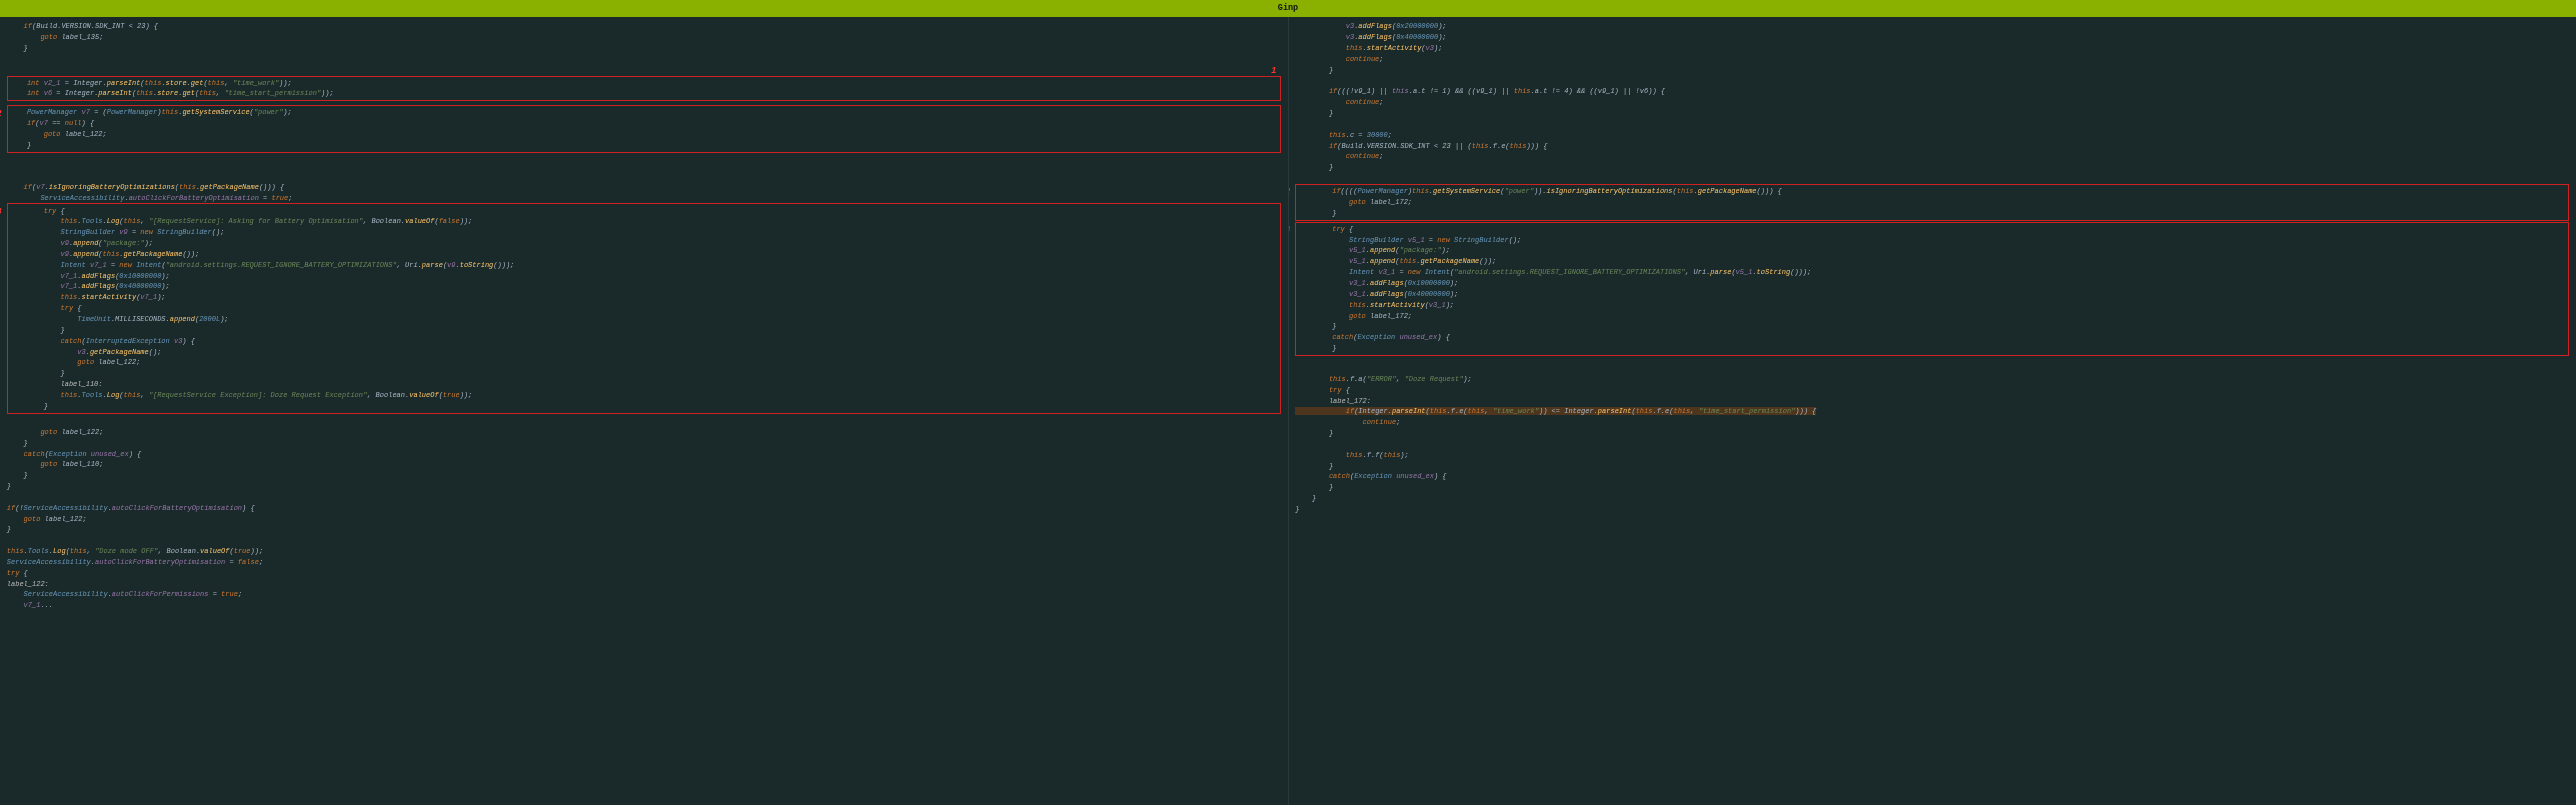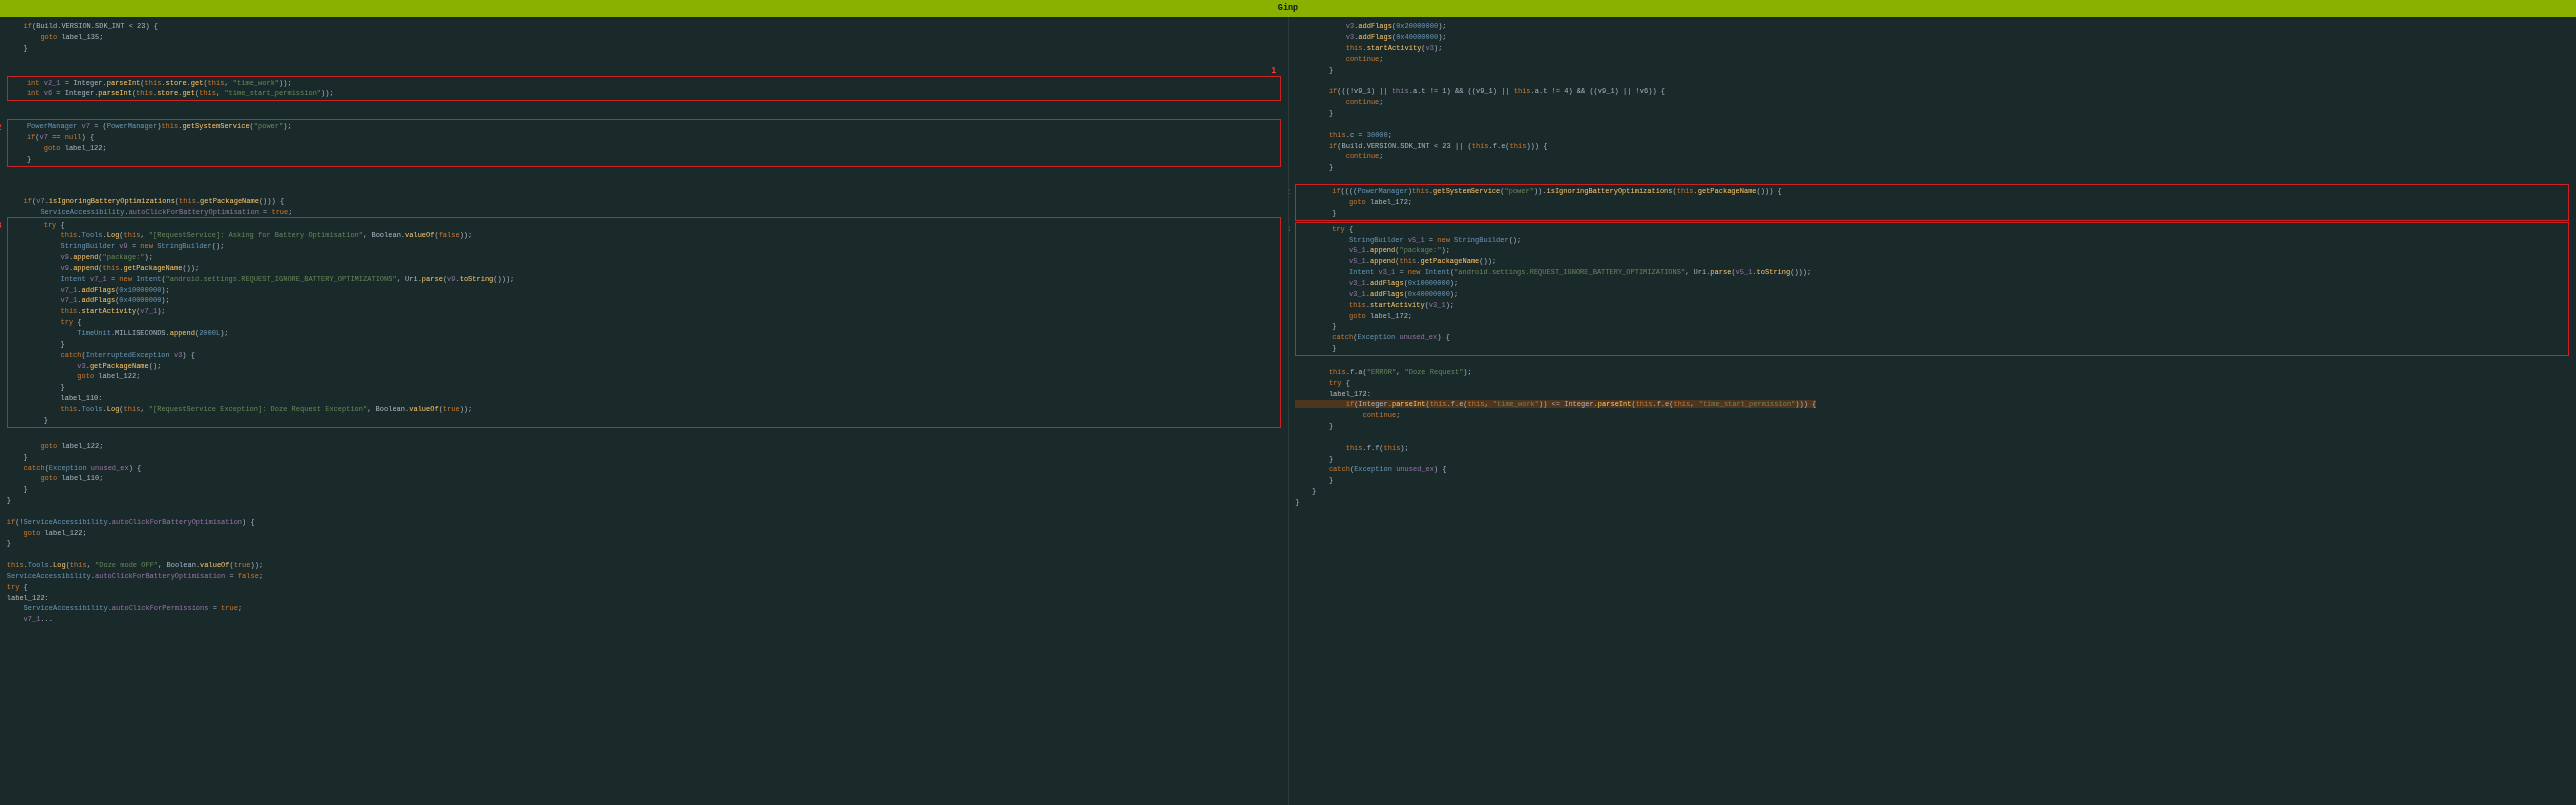--- a/index.html
+++ b/index.html
@@ -29,20 +29,21 @@
     .panel-header.ginp {
       background: #8ab000;
     }
     .panel-header.anubis {
       background: #8ab000;
     }
     .panels {
       display: flex;
       flex: 1;
       overflow: hidden;
+      font-style: italic;
     }
     .panel {
       flex: 1;
       background: #1a2a2a;
       overflow-y: auto;
       overflow-x: auto;
       padding: 4.5px 6.8px;
       position: relative;
     }
     .panel:first-child {
@@ -83,21 +84,21 @@
     <pre><code><span class="plain">    </span><span class="kw">if</span><span class="plain">(Build.VERSION.SDK_INT &lt; 23) {</span>
 <span class="plain">        </span><span class="kw">goto</span><span class="plain"> label_135;</span>
 <span class="plain">    }</span>
 
 <span style="position:relative;display:inline-block;width:100%;"></span><span class="plain">    </span><span class="plain" style="color:#a9b7c6;"></span></code></pre>
 
     <div style="position:relative;">
 
       <div style="position:absolute;right:4.5px;top:-10.2px;color:#ff3333;font-weight:bold;font-size:9px;font-family:sans-serif;">1</div>
 
-      <div style="border:1.1px solid #cc2222;padding:1.1px 2.3px;margin-bottom:18px;">
+      <div style="border:1.1px solid #cc2222;padding:1.1px 2.3px;margin-bottom:4px;">
 <pre><code>    <span class="kw">int</span> <span class="field">v2_1</span> <span class="plain">= Integer.</span><span class="method">parseInt</span><span class="plain">(</span><span class="kw">this</span><span class="plain">.</span><span class="method">store</span><span class="plain">.</span><span class="method">get</span><span class="plain">(</span><span class="kw">this</span><span class="plain">, </span><span class="str">"time_work"</span><span class="plain">));</span>
     <span class="kw">int</span> <span class="field">v6</span> <span class="plain">= Integer.</span><span class="method">parseInt</span><span class="plain">(</span><span class="kw">this</span><span class="plain">.</span><span class="method">store</span><span class="plain">.</span><span class="method">get</span><span class="plain">(</span><span class="kw">this</span><span class="plain">, </span><span class="str">"time_start_permission"</span><span class="plain">));</span></code></pre>
       </div>
     </div>
 
     <div style="position:relative;">
       <div style="position:absolute;left:-10.2px;top:2.3px;color:#ff3333;font-weight:bold;font-size:9px;font-family:sans-serif;">2</div>
       <div style="border:1.1px solid #cc2222;padding:1.1px 2.3px;margin-bottom:18px;">
 <pre><code>    <span class="type">PowerManager</span> <span class="field">v7</span> <span class="plain">= (</span><span class="type">PowerManager</span><span class="plain">)</span><span class="kw">this</span><span class="plain">.</span><span class="method">getSystemService</span><span class="plain">(</span><span class="str">"power"</span><span class="plain">);</span>
     <span class="kw">if</span><span class="plain">(</span><span class="field">v7</span> <span class="plain">== </span><span class="kw">null</span><span class="plain">) {</span>
@@ -177,21 +178,21 @@
       <div style="position:absolute;left:-10.2px;top:2.3px;color:#ff3333;font-weight:bold;font-size:9px;font-family:sans-serif;">2</div>
       <div style="border:1.1px solid #cc2222;padding:1.1px 2.3px;margin-bottom:1px;">
 <pre><code>        <span class="kw">if</span><span class="plain">((((</span><span class="type">PowerManager</span><span class="plain">)</span><span class="kw">this</span><span class="plain">.</span><span class="method">getSystemService</span><span class="plain">(</span><span class="str">"power"</span><span class="plain">)).</span><span class="method">isIgnoringBatteryOptimizations</span><span class="plain">(</span><span class="kw">this</span><span class="plain">.</span><span class="method">getPackageName</span><span class="plain">())) {</span>
             <span class="kw">goto</span><span class="plain"> label_172;</span>
         <span class="plain">}</span></code></pre>
       </div>
     </div>
 
     <div style="position:relative;">
       <div style="position:absolute;left:-10.2px;top:2.3px;color:#ff3333;font-weight:bold;font-size:9px;font-family:sans-serif;">3</div>
-      <div style="border:1.1px solid #cc2222;padding:1.1px 2.3px;margin-bottom:0;">
+      <div style="border:1.1px solid #cc2222;padding:1.1px 2.3px;margin-bottom:7px;">
 <pre><code>        <span class="kw">try</span> <span class="plain">{</span>
             <span class="type">StringBuilder</span> <span class="field">v5_1</span> <span class="plain">= </span><span class="kw">new</span> <span class="type">StringBuilder</span><span class="plain">();</span>
             <span class="field">v5_1</span><span class="plain">.</span><span class="method">append</span><span class="plain">(</span><span class="str">"package:"</span><span class="plain">);</span>
             <span class="field">v5_1</span><span class="plain">.</span><span class="method">append</span><span class="plain">(</span><span class="kw">this</span><span class="plain">.</span><span class="method">getPackageName</span><span class="plain">());</span>
             <span class="type">Intent</span> <span class="field">v3_1</span> <span class="plain">= </span><span class="kw">new</span> <span class="type">Intent</span><span class="plain">(</span><span class="str">"android.settings.REQUEST_IGNORE_BATTERY_OPTIMIZATIONS"</span><span class="plain">, Uri.</span><span class="method">parse</span><span class="plain">(</span><span class="field">v5_1</span><span class="plain">.</span><span class="method">toString</span><span class="plain">()));</span>
             <span class="field">v3_1</span><span class="plain">.</span><span class="method">addFlags</span><span class="plain">(</span><span class="num">0x10000000</span><span class="plain">);</span>
             <span class="field">v3_1</span><span class="plain">.</span><span class="method">addFlags</span><span class="plain">(</span><span class="num">0x40000000</span><span class="plain">);</span>
             <span class="kw">this</span><span class="plain">.</span><span class="method">startActivity</span><span class="plain">(</span><span class="field">v3_1</span><span class="plain">);</span>
             <span class="kw">goto</span><span class="plain"> label_172;</span>
         <span class="plain">}</span>

